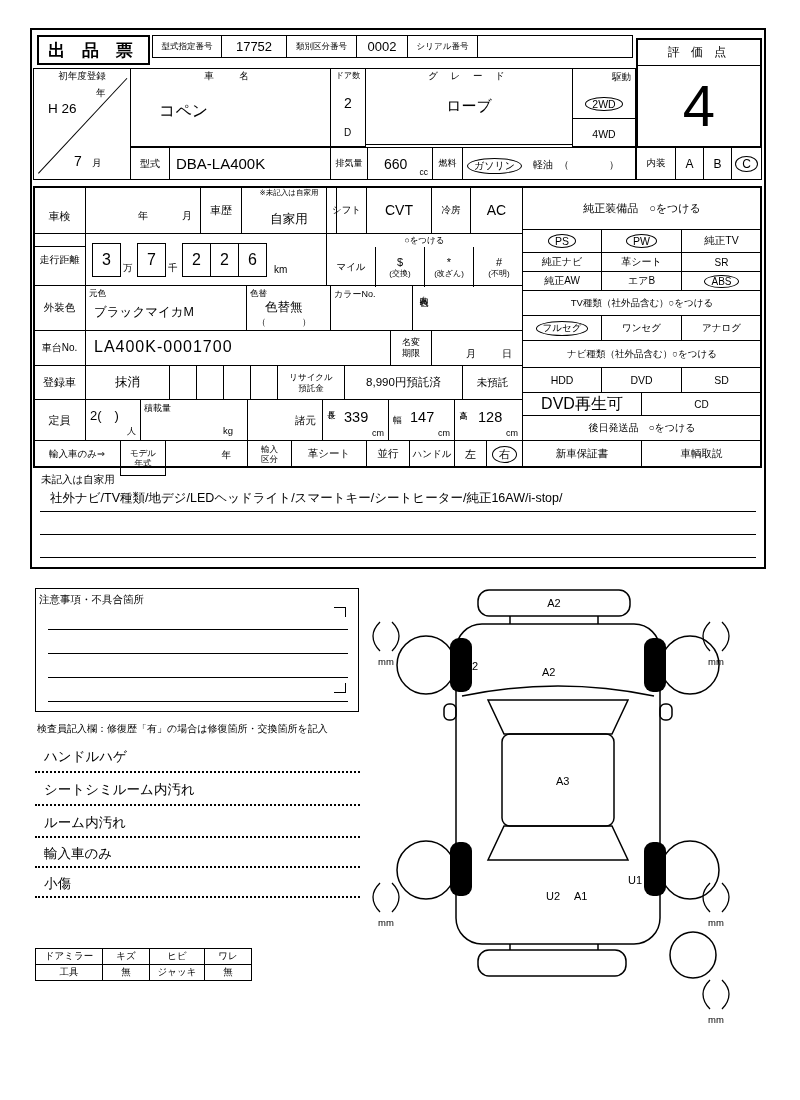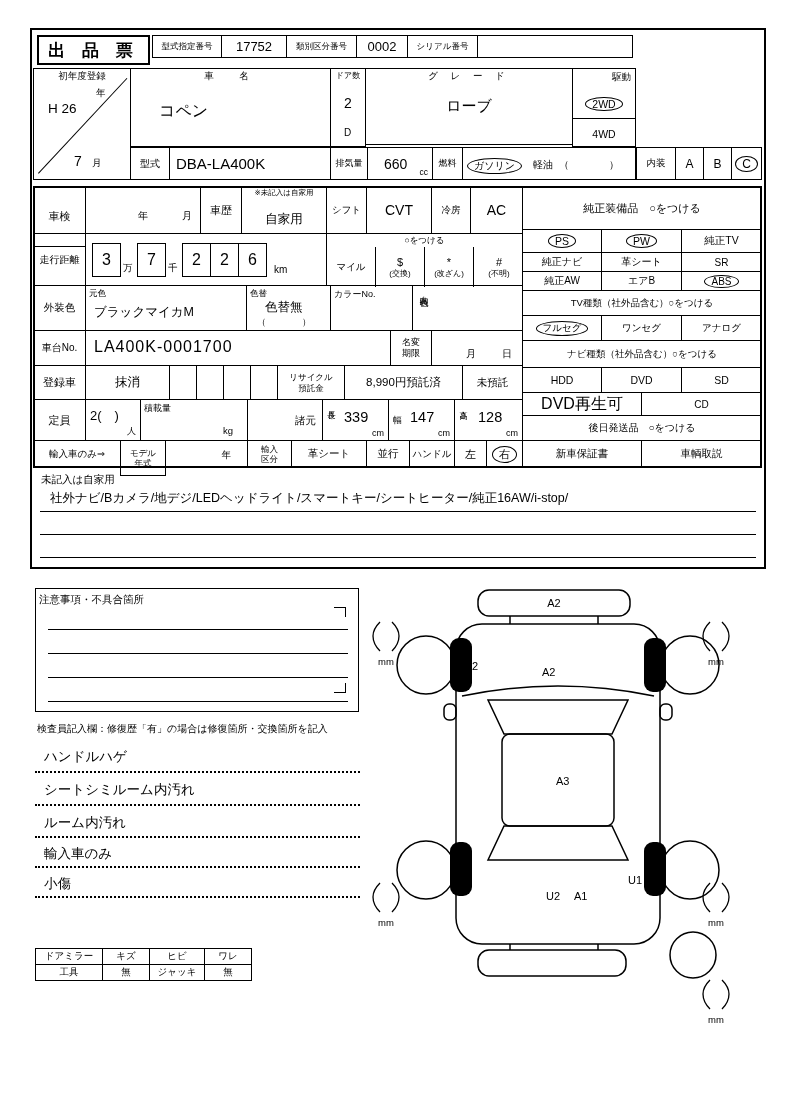--- a/index.html
+++ b/index.html
@@ -38,20 +38,28 @@
       <span>類別区分番号</span>
     </div>
   <div class="a b cc" style="left:356px;top:35px;width:52px;height:23px;font-size:13px">
       <span>0002</span>
     </div>
   <div class="a b cc" style="left:407px;top:35px;width:71px;height:23px;font-size:8.5px">
       <span>シリアル番号</span>
     </div>
   <div class="a b" style="left:477px;top:35px;width:156px;height:23px"></div>
 
+  <div class="a" style="left:636px;top:38px;width:126px;height:110px;border:2.5px solid #000">
+    <div class="cc" style="height:26px;border-bottom:1px solid #000;font-size:12px;letter-spacing:4px">
+        <span>評 価 点</span>
+      </div>
+    <div class="cc" style="height:78px;font-size:58px">
+        <span>4</span>
+      </div>
+  </div>
 
   <div class="a b cc" style="left:636px;top:147px;width:40px;height:33px;font-size:9.5px">
       <span>内装</span>
     </div>
   <div class="a b cc" style="left:675px;top:147px;width:29px;height:33px;font-size:12px">
       <span>A</span>
     </div>
   <div class="a b cc" style="left:703px;top:147px;width:29px;height:33px;font-size:12px">
       <span>B</span>
     </div>
@@ -120,21 +128,21 @@
   <div class="a b cc" style="left:33px;top:186px;width:53px;height:61px;font-size:11px">
       <span>車検</span>
     </div>
   <div class="a b" style="left:85px;top:186px;width:116px;height:48px">
     <span class="a" style="left:52px;top:22px;font-size:10px">年</span>
     <span class="a" style="left:96px;top:22px;font-size:10px">月</span>
   </div>
   <div class="a b cc" style="left:200px;top:186px;width:42px;height:48px;font-size:11px">
       <span>車歴</span>
     </div>
-  <div class="a b" style="left:241px;top:186px;width:86px;height:48px">
+  <div class="a b" style="left:241px;top:186px;width:96px;height:48px">
     <span class="tc" style="font-size:7.5px">※未記入は自家用</span>
     <div class="cc" style="height:100%;padding-top:18px;font-size:12.5px">
         <span>自家用</span>
       </div>
   </div>
   <div class="a b cc" style="left:326px;top:186px;width:41px;height:48px;font-size:9.5px">
       <span>シフト</span>
     </div>
   <div class="a b cc" style="left:366px;top:186px;width:66px;height:48px;font-size:14px">
       <span>CVT</span>
@@ -367,21 +375,21 @@
       <span>後日発送品　○をつける</span>
     </div>
   <div class="a b cc" style="left:522px;top:440px;width:120px;height:28px;font-size:10.5px">
       <span>新車保証書</span>
     </div>
   <div class="a b cc" style="left:641px;top:440px;width:121px;height:28px;font-size:10.5px">
       <span>車輌取説</span>
     </div>
 
   <span class="a" style="left:41px;top:473px;font-size:10.5px">未記入は自家用</span>
-  <span class="a" style="left:50px;top:490px;font-size:12.5px">社外ナビ/Bカメラ/地デジ/LEDヘッドライト/スマートキー/シートヒーター/純正16AW/i-stop/</span>
+  <span class="a" style="left:50px;top:490px;font-size:12.5px">社外ナビ/TV種類/地デジ/LEDヘッドライト/スマートキー/シートヒーター/純正16AW/i-stop/</span>
   <div class="a hl" style="left:40px;top:511px;width:716px"></div>
   <div class="a hl" style="left:40px;top:534px;width:716px"></div>
   <div class="a hl" style="left:40px;top:557px;width:716px"></div>
 
   <div class="a b" style="left:35px;top:588px;width:324px;height:124px">
     <span class="tl" style="top:4px;font-size:10.5px">注意事項・不具合箇所</span>
     <div class="a hl" style="left:12px;top:40px;width:300px"></div>
     <div class="a hl" style="left:12px;top:64px;width:300px"></div>
     <div class="a hl" style="left:12px;top:88px;width:300px"></div>
     <div class="a hl" style="left:12px;top:112px;width:300px"></div>

